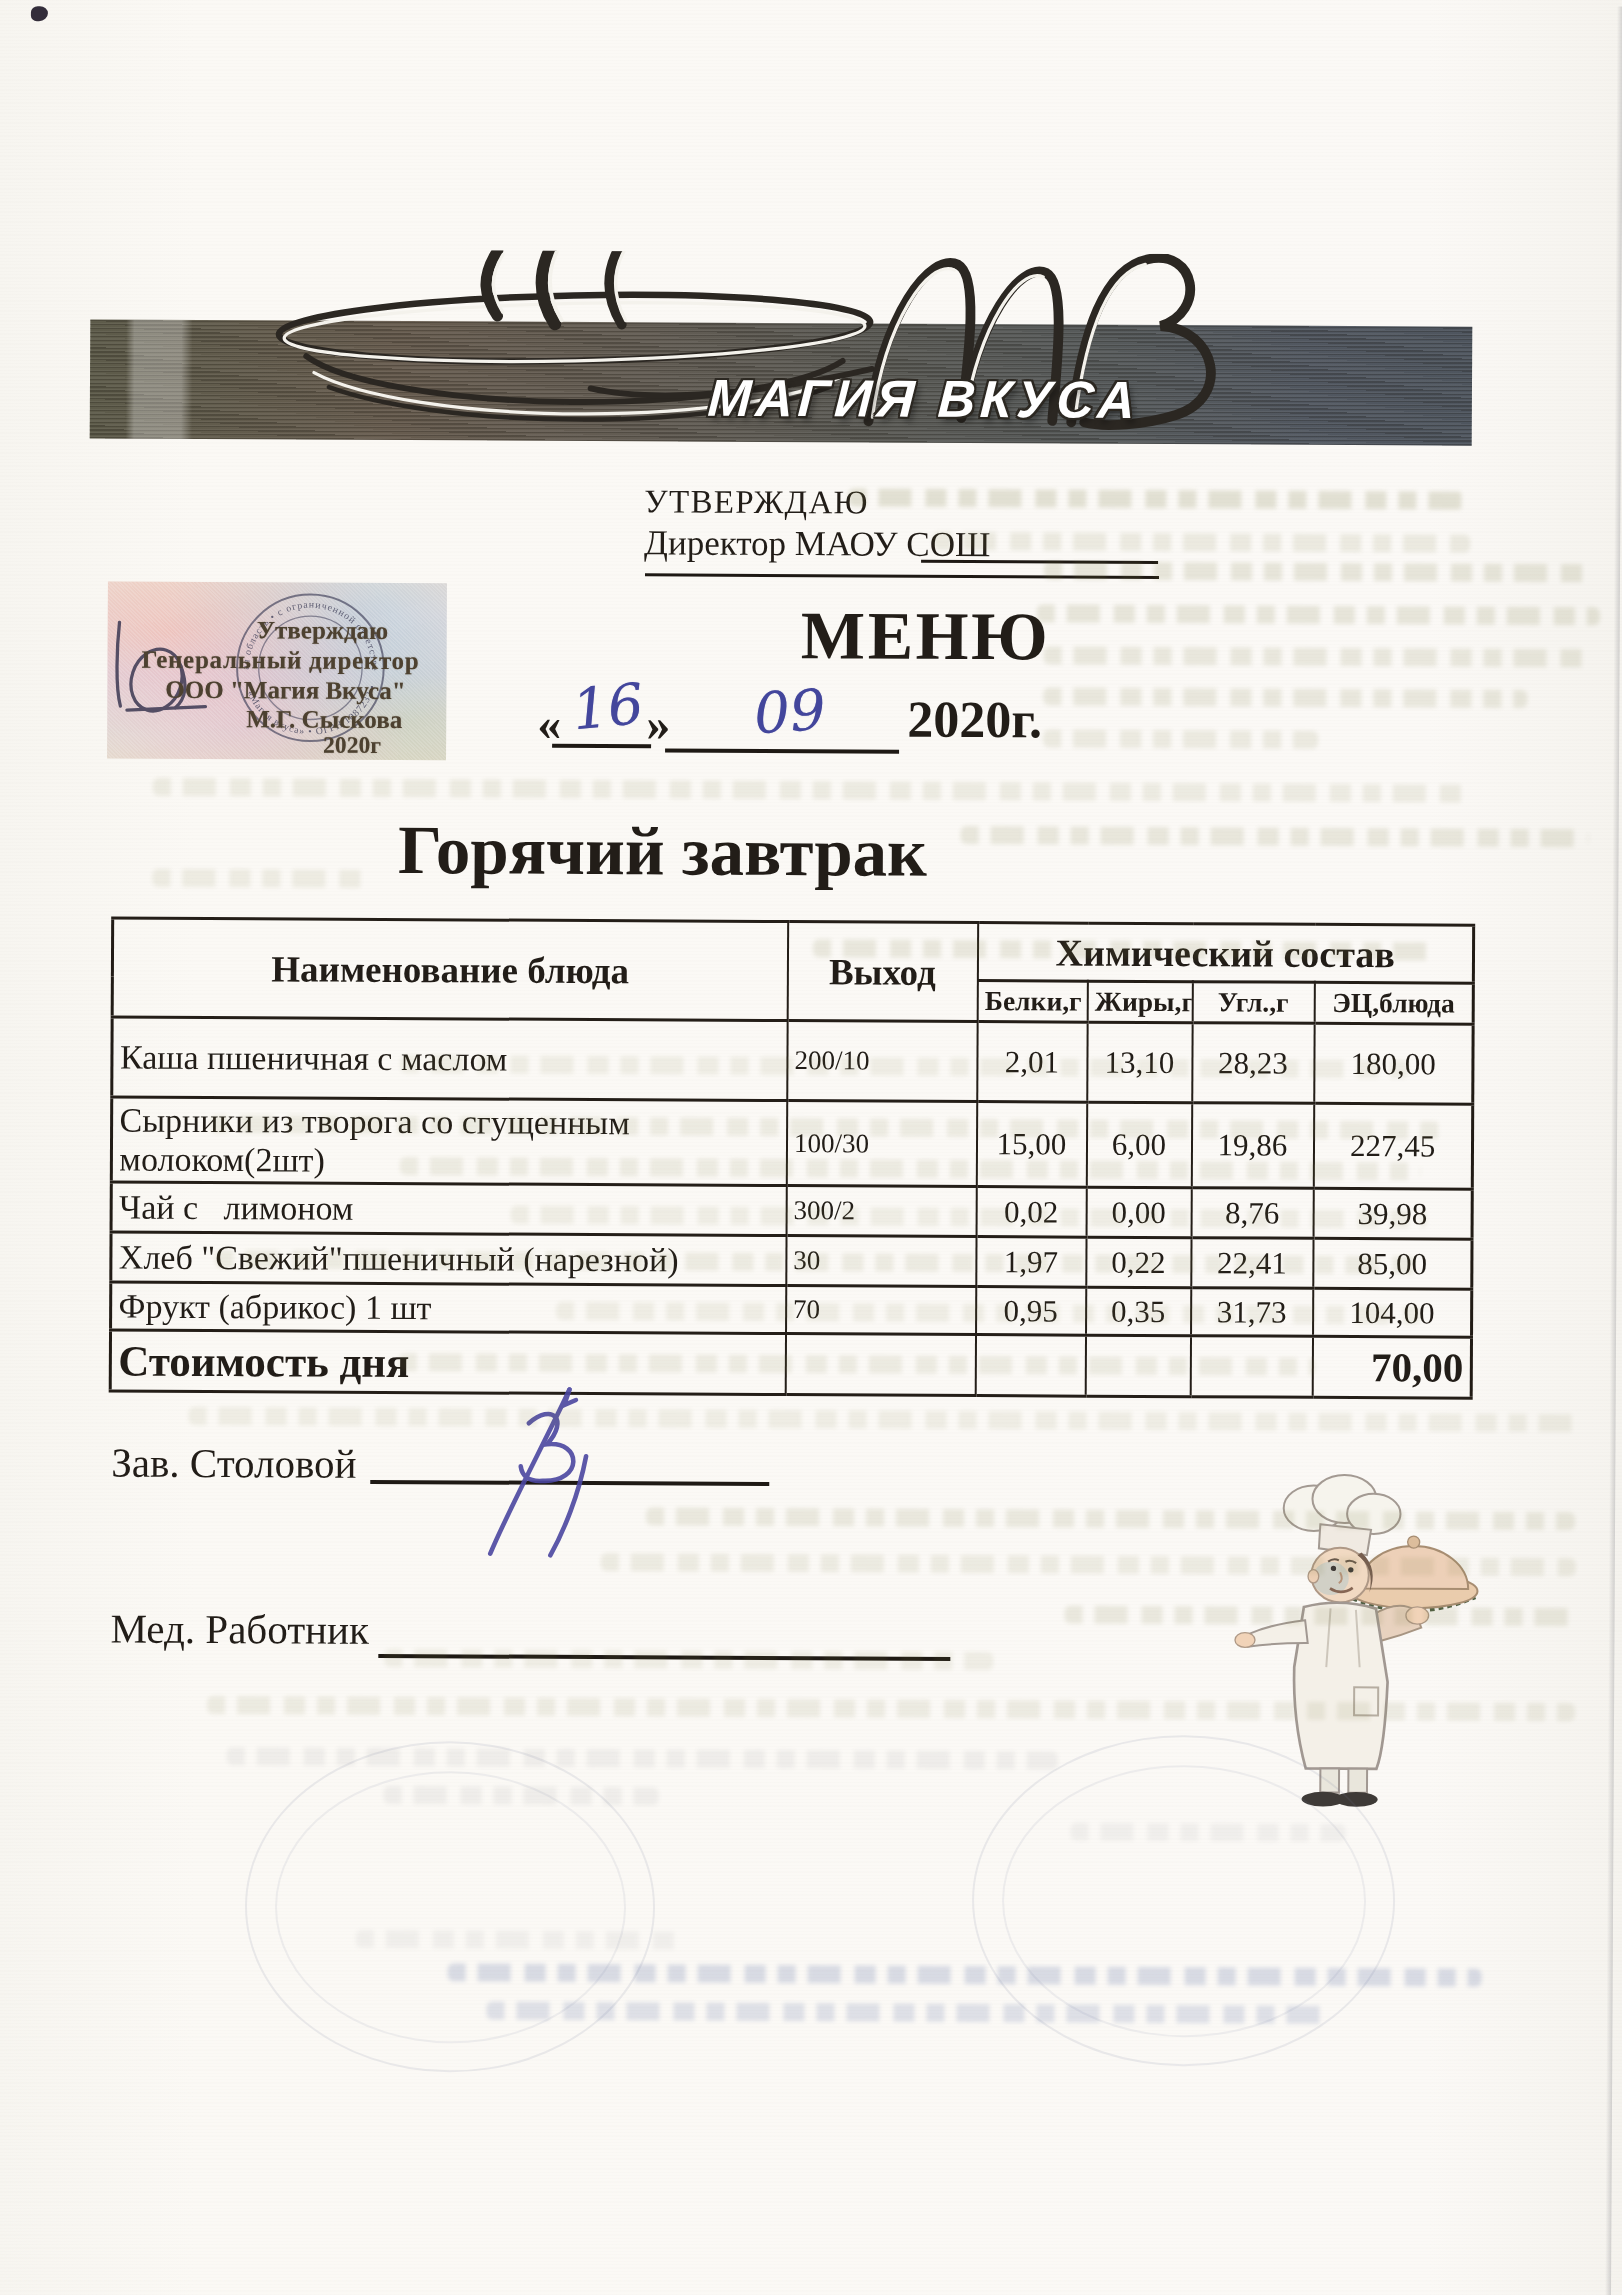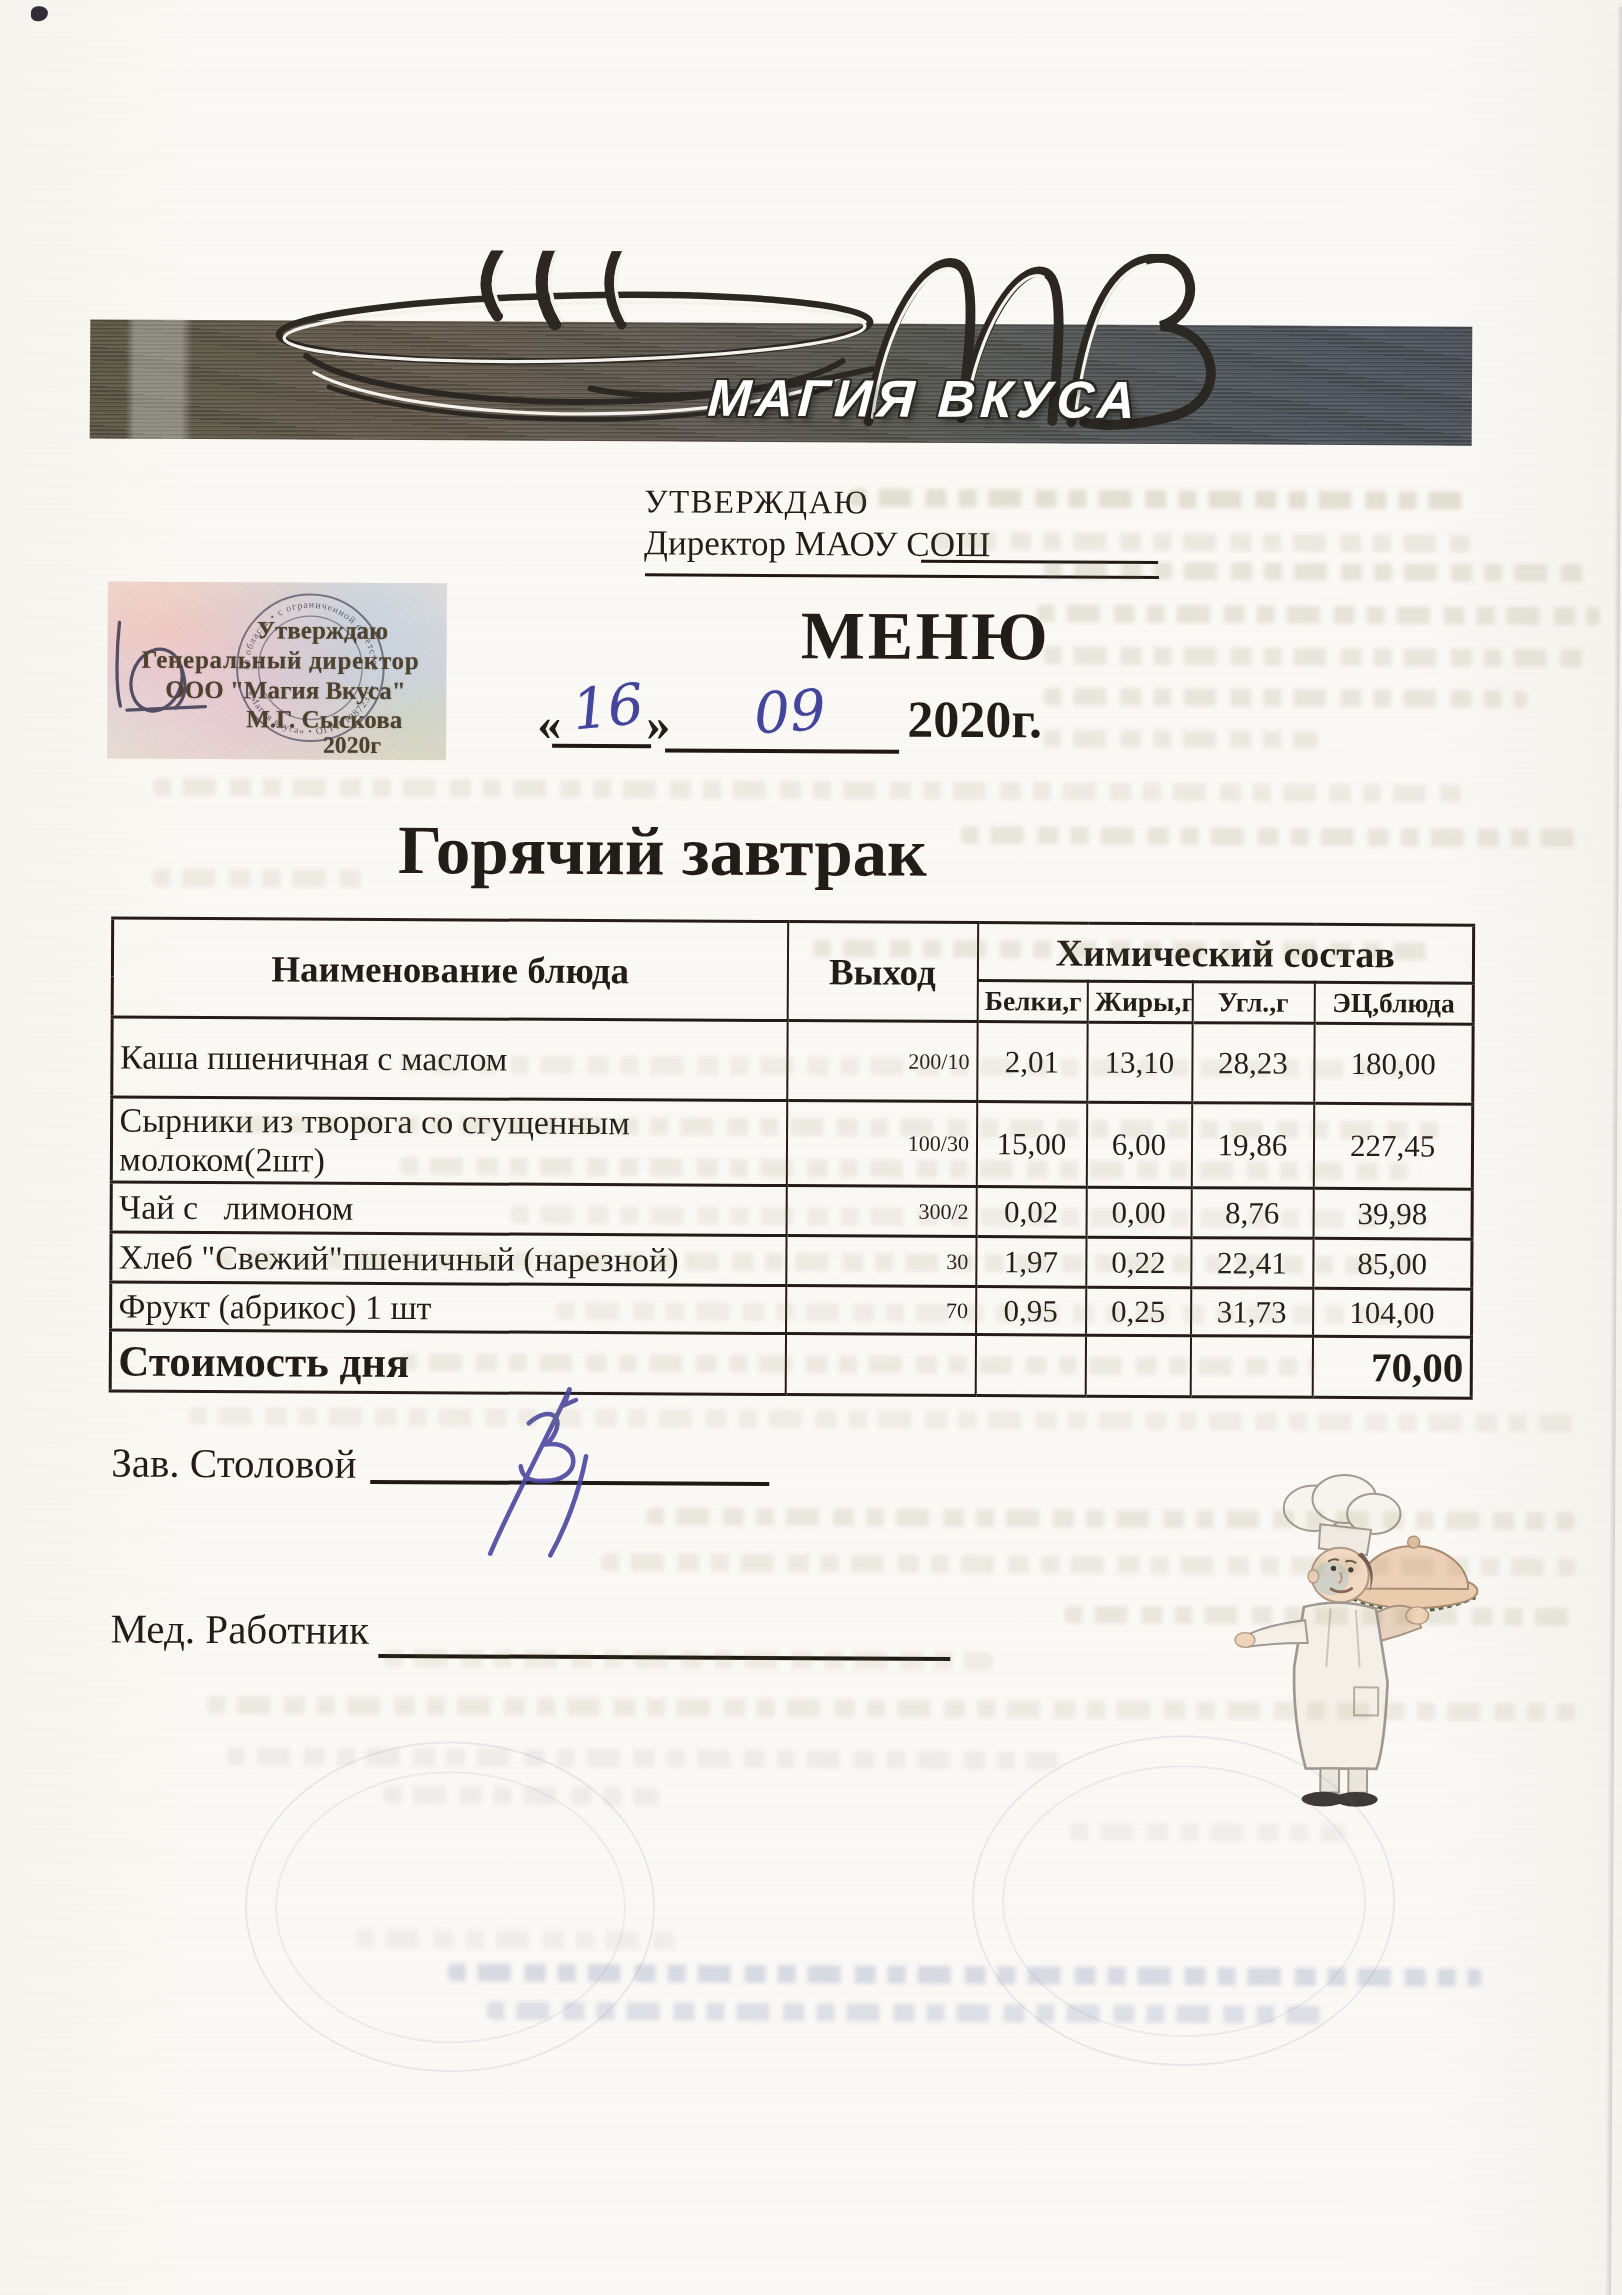--- a/index.html
+++ b/index.html
@@ -63,21 +63,21 @@
   
   table.menu{position:absolute;left:116px;top:918px;width:1361px;border-collapse:collapse;table-layout:fixed;
     border:3.9px solid #221c16;}
   table.menu th, table.menu td{border:2px solid #241e18;border-top-width:3.3px;border-bottom-width:3.3px;
     vertical-align:middle;padding:0 6.5px;overflow:hidden;}
   th.h-main{font-size:37px;font-weight:700;text-align:center;}
   th.h-chem{font-size:38px;font-weight:700;text-align:center;}
   th.h-sub{font-size:27.5px;font-weight:700;text-align:center;padding:0 1.3px;}
   td.c-name{font-size:34px;text-align:left;white-space:pre-wrap;line-height:1.15;}
   td.c-num{font-size:31px;text-align:center;}
-  td.c-out{font-size:22px;text-align:right;}
+  td.c-out{font-size:27px;text-align:left;}
   td.c-total-label{font-size:43px;font-weight:700;}
   td.c-total-val{font-size:41px;font-weight:600;text-align:right;padding-right:9.2px;}
   
   .sig-label{font-size:41px;}
   .svgwrap{position:absolute;}
 </style>
 </head>
 <body>
 
 <div id="page">
@@ -212,21 +212,21 @@
       <td class="c-out">30</td>
       <td class="c-num">1,97</td>
       <td class="c-num">0,22</td>
       <td class="c-num">22,41</td>
       <td class="c-num">85,00</td>
     </tr>
     <tr style="height:48px;">
       <td class="c-name">Фрукт (абрикос) 1 шт</td>
       <td class="c-out">70</td>
       <td class="c-num">0,95</td>
-      <td class="c-num">0,25</td>
+      <td class="c-num">0,35</td>
       <td class="c-num">31,73</td>
       <td class="c-num">104,00</td>
     </tr>
     <tr style="height:61px;">
       <td class="c-total-label">Стоимость дня</td>
       <td></td>
       <td></td>
       <td></td>
       <td></td>
       <td class="c-total-val">70,00</td>

